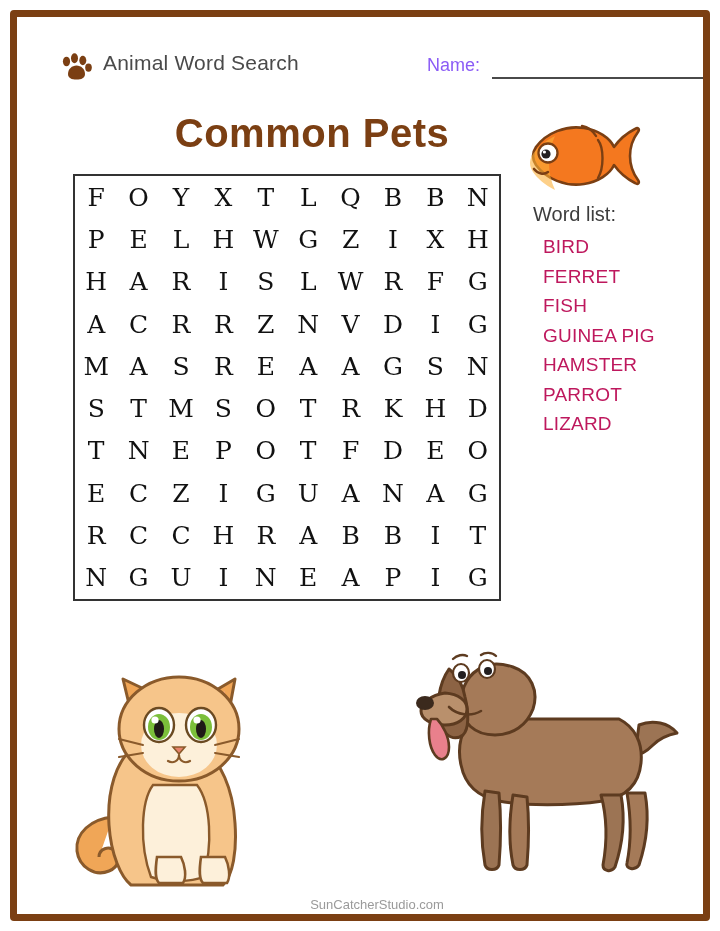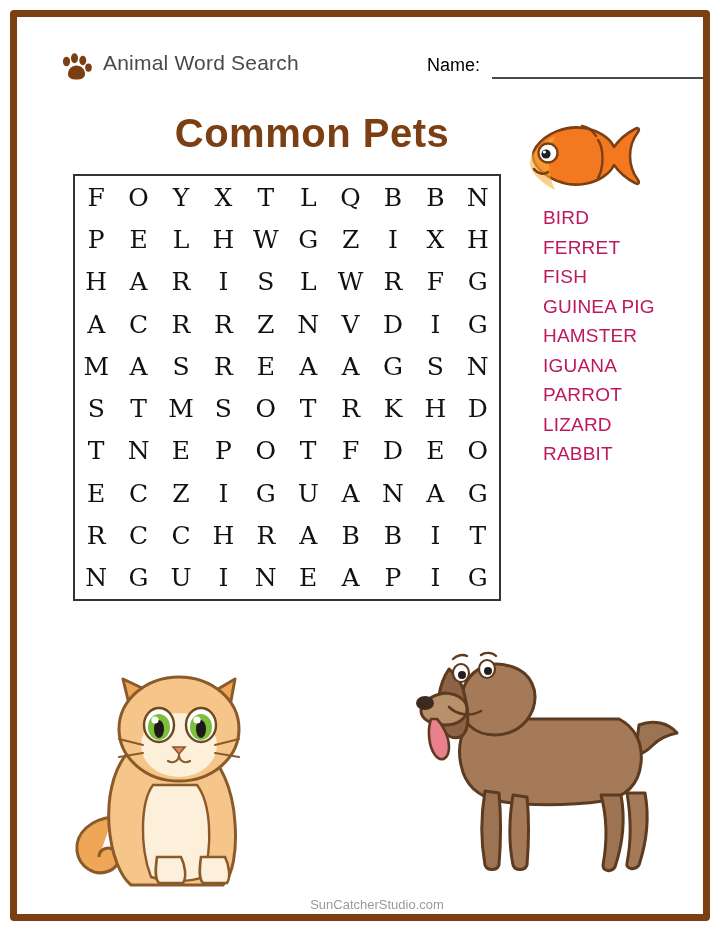--- a/index.html
+++ b/index.html
@@ -60,21 +60,21 @@
     top: 2px;
     font-size: 21px;
     color: #4a4a4a;
     letter-spacing: .2px;
   }
   .name-label {
     position: absolute;
     left: 390px;
     top: 6px;
     font-size: 18px;
-    color: #000000;
+    color: #8b5cf6;
     text-align: center;
   }
   .name-line {
     position: absolute;
     left: 455px;
     top: 28px;
     width: 211px;
     border-bottom: 2px solid #4a4a4a;
   }
 
@@ -283,30 +283,29 @@
           <div class="cell">N</div>
           <div class="cell">E</div>
           <div class="cell">A</div>
           <div class="cell">P</div>
           <div class="cell">I</div>
           <div class="cell">G</div>
         </div>
     </div>
 
     <div class="wordlist">
+      <div class="wordlist-title">Word list:</div>
       <ul id="wordlist-root">
           <li>BIRD</li>
           <li>FERRET</li>
           <li>FISH</li>
           <li>GUINEA PIG</li>
           <li>HAMSTER</li>
-          <li>IGUANA</li>
           <li>PARROT</li>
           <li>LIZARD</li>
-          <li>RABBIT</li>
         </ul>
     </div>
 
     <div class="art fish-art">
       <svg width="160" height="95" viewBox="0 0 160 95">
         <path d="M126 20c-6 8-8 16-8 24s2 16 8 24c2 3 0 5-3 3-8-4-16-11-21-18-4 9-16 17-30 19-18 3-38-5-48-19-4-6-4-12 0-18 10-14 30-22 48-19 14 2 26 10 30 19 5-7 13-14 21-18 3-2 5 0 3 3z" fill="#f4781f" stroke="#7b3f13" stroke-width="2.6" stroke-linejoin="round"></path>
         <path d="M43 24c-10 5-18 12-22 18-4 6-4 12 0 18 4 6 12 13 22 18-8-17-8-37 0-54z" fill="#fbb03b" opacity=".6"></path>
         <circle cx="36" cy="41" r="9.5" fill="#ffffff" stroke="#7b3f13" stroke-width="2.3"></circle>
         <circle cx="34" cy="42" r="4.6" fill="#231f20"></circle>
         <circle cx="32.4" cy="40" r="1.6" fill="#ffffff"></circle>

